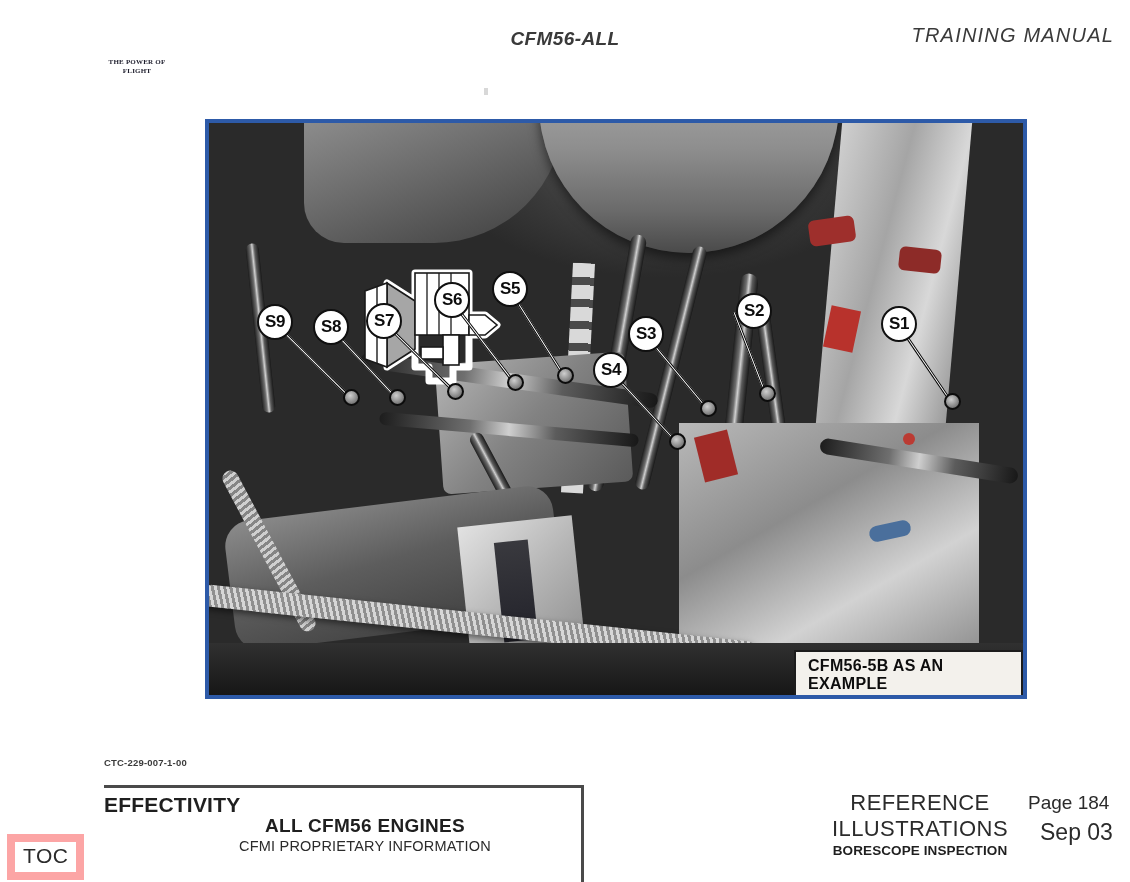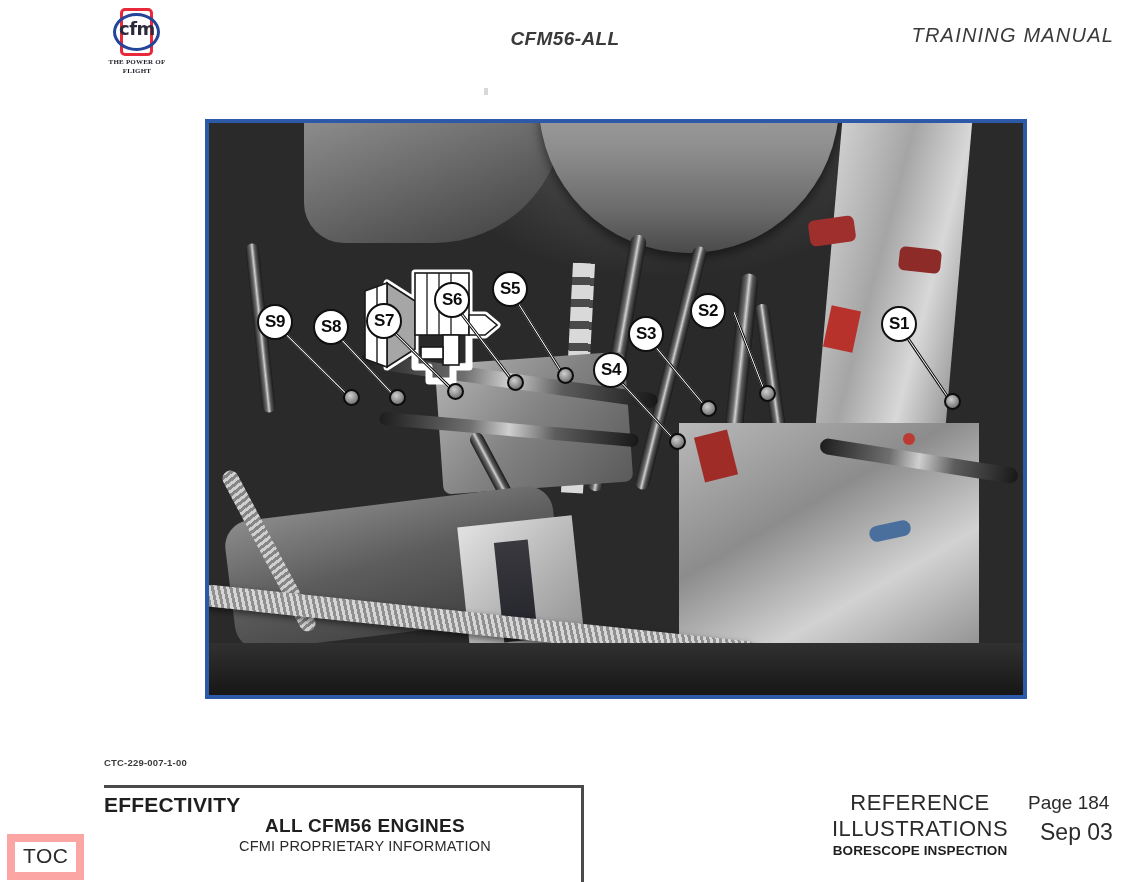--- a/index.html
+++ b/index.html
@@ -385,25 +385,20 @@
     left: 1040px;
     top: 819px;
     font-size: 23px;
     color: #2b2b2b;
   }
 </style>
 </head>
 <body>
 
 <div class="logo-block">
-  <div class="logo-mark">
-    <div class="logo-rect"></div>
-    <div class="logo-circle"></div>
-    <div class="logo-text">cfm</div>
-  </div>
   <div class="logo-tagline">The Power Of Flight</div>
 </div>
 
 <div class="doc-model">CFM56-ALL</div>
 <div class="doc-type">TRAINING MANUAL</div>
 <div class="scan-speck"></div>
 
 <div class="figure-frame">
   <div class="photo">
     <div class="ph duct-arc"></div>
@@ -443,20 +438,21 @@
     <line x1="20" y1="24" x2="20" y2="100" stroke="#1a1a1a" stroke-width="1.4"></line>
     <rect x="58" y="10" width="54" height="62" fill="#ffffff" stroke="#1a1a1a" stroke-width="1.6"></rect>
     <line x1="70" y1="10" x2="70" y2="72" stroke="#1a1a1a" stroke-width="1.3"></line>
     <line x1="82" y1="10" x2="82" y2="72" stroke="#1a1a1a" stroke-width="1.3"></line>
     <line x1="94" y1="10" x2="94" y2="72" stroke="#1a1a1a" stroke-width="1.3"></line>
     <rect x="86" y="72" width="16" height="30" fill="#ffffff" stroke="#1a1a1a" stroke-width="1.6"></rect>
     <rect x="64" y="84" width="22" height="12" fill="#ffffff" stroke="#1a1a1a" stroke-width="1.6"></rect>
     <path d="M112 52 H128 L140 62 L128 72 H112 Z" fill="#ffffff" stroke="#1a1a1a" stroke-width="1.6"></path>
   </svg>
 
+  <div class="fig-caption">CFM56-5B AS AN EXAMPLE</div>
 <div class="leader" style="left: 66px; top: 199px; width: 103.947px; transform: rotate(44.6102deg);"></div>
     <div class="target-dot" style="left: 140px; top: 272px;"></div>
     <div class="callout" style="left: 66px; top: 199px;">S9</div>
     <div class="leader" style="left: 122px; top: 204px; width: 93.3809px; transform: rotate(46.7357deg);"></div>
     <div class="target-dot" style="left: 186px; top: 272px;"></div>
     <div class="callout" style="left: 122px; top: 204px;">S8</div>
     <div class="leader" style="left: 175px; top: 198px; width: 96.8762px; transform: rotate(44.5818deg);"></div>
     <div class="target-dot" style="left: 244px; top: 266px;"></div>
     <div class="callout" style="left: 175px; top: 198px;">S7</div>
     <div class="leader" style="left: 243px; top: 177px; width: 100.603px; transform: rotate(52.6745deg);"></div>
@@ -466,21 +462,21 @@
     <div class="target-dot" style="left: 354px; top: 250px;"></div>
     <div class="callout" style="left: 301px; top: 166px;">S5</div>
     <div class="leader" style="left: 402px; top: 247px; width: 94.1116px; transform: rotate(47.153deg);"></div>
     <div class="target-dot" style="left: 466px; top: 316px;"></div>
     <div class="callout" style="left: 402px; top: 247px;">S4</div>
     <div class="leader" style="left: 437px; top: 211px; width: 93.723px; transform: rotate(50.1944deg);"></div>
     <div class="target-dot" style="left: 497px; top: 283px;"></div>
     <div class="callout" style="left: 437px; top: 211px;">S3</div>
     <div class="leader" style="left: 525px; top: 188px; width: 85.7963px; transform: rotate(68.8187deg);"></div>
     <div class="target-dot" style="left: 556px; top: 268px;"></div>
-    <div class="callout" style="left: 499px; top: 188px;">S2</div>
+    <div class="callout" style="left: 545px; top: 188px;">S2</div>
     <div class="leader" style="left: 690px; top: 201px; width: 90.6973px; transform: rotate(55.7843deg);"></div>
     <div class="target-dot" style="left: 741px; top: 276px;"></div>
     <div class="callout" style="left: 690px; top: 201px;">S1</div>
   </div>
 
 <div class="doc-code">CTC-229-007-1-00</div>
 <div class="footer-rule"></div>
 <div class="footer-vrule"></div>
 <div class="effectivity">EFFECTIVITY</div>
 <div class="engines-line">ALL CFM56 ENGINES</div>

